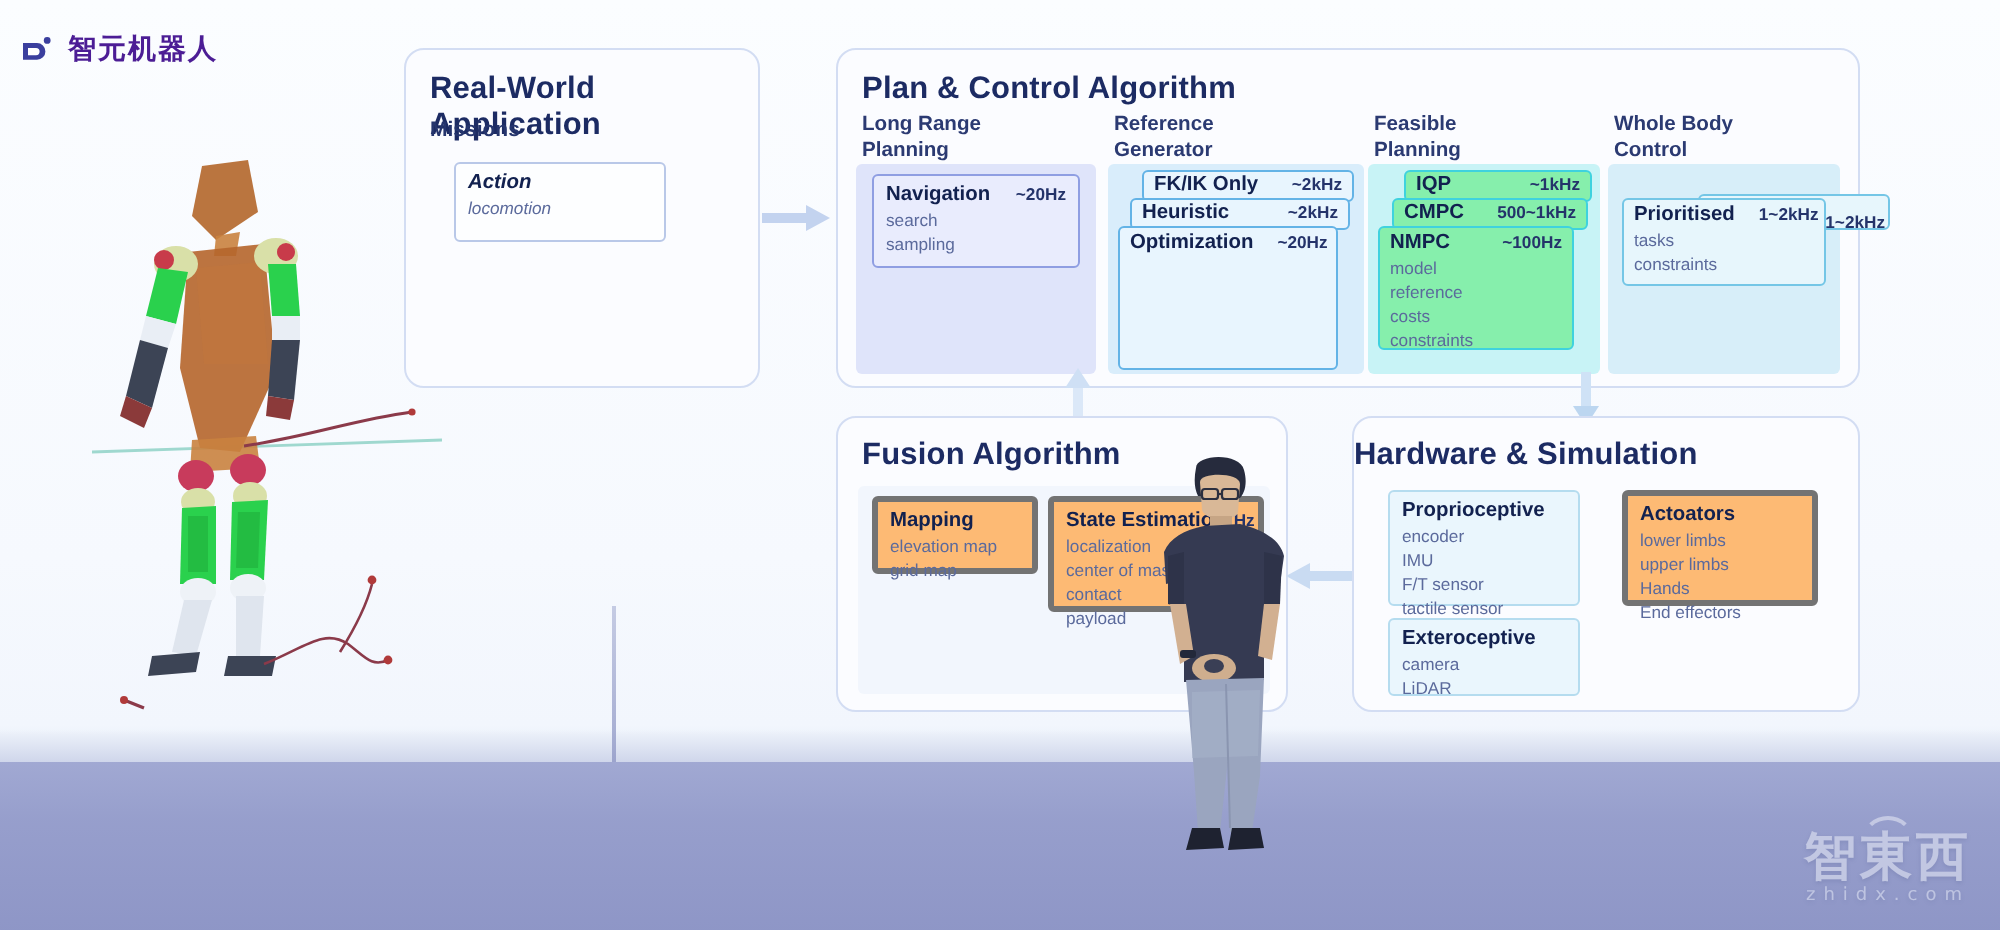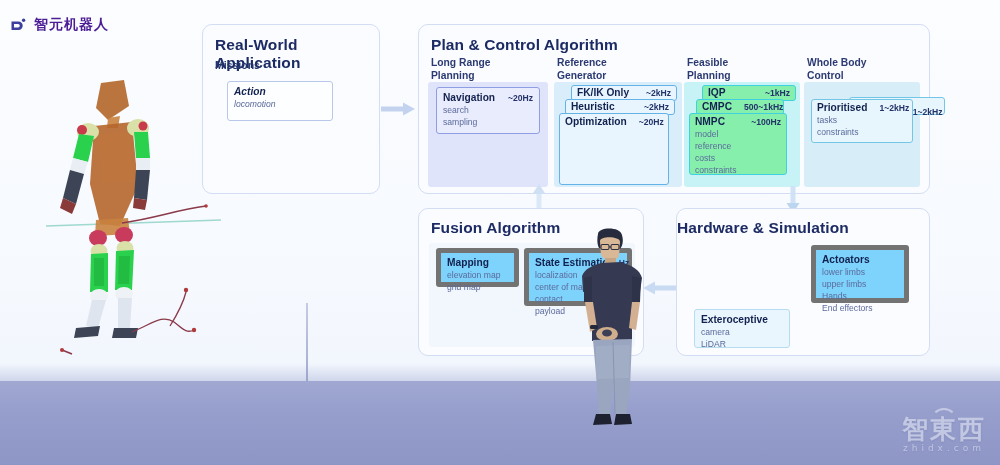--- a/index.html
+++ b/index.html
@@ -124,21 +124,21 @@
   .tone-lav-card  { background:#e9ecfd; border:1px solid #8f9ee2; }
   .tone-blue      { background:#d9edfb; }
   .tone-blue-card { background:#e8f5fe; border:1px solid #63b3e6; }
   .tone-cyan      { background:#c8f3f6; }
   .tone-cyan-card { background:#86efac; border:1px solid #3fd2de; }
   .tone-sky       { background:#d7eef9; }
   .tone-sky-card  { background:#e7f6fc; border:1px solid #74c6e6; }
   .tone-plain     { background:#f2f6fd; }
   .tone-plain-card{ background:#fdfeff; border:1px solid #b9c8e8; }
   .tone-ice       { background:#eaf6fd; border:1px solid #b5dcef; }
-  .tone-white-card{ background:#7dd3fc; border:5px solid #737373; }
+  .tone-white-card{ background:#fdba74; border:3px solid #737373; }
 
   .arrow { position:absolute; }
   .arrow svg { display:block; }
 
   
   #presenter { position:absolute; left:572px; top:228px; width:86px; height:204px; z-index:6; }
   #presenter svg { display:block; }
 </style>
 </head>
 <body>
@@ -301,21 +301,21 @@
       </div>
       <div class="col-body tone-cyan" style="left:265px; top:57px; width:116px; height:105px;"></div>
 
       <div class="card tone-cyan-card" style="left:283px; top:60px; width:94px; height:16px; padding:1px 5px;">
         <div class="card-hdr">
           <span class="card-name">IQP</span>
           <span class="card-freq">~1kHz</span>
         </div>
       </div>
 
-      <div class="card tone-cyan-card" style="left:277px; top:74px; width:88px; height:16px; padding:1px 5px;">
+      <div class="card tone-cyan-card" style="left:277px; top:74px; width:98px; height:16px; padding:1px 5px;">
         <div class="card-hdr">
           <span class="card-name">CMPC</span>
           <span class="card-freq">500~1kHz</span>
         </div>
       </div>
 
       <div class="card tone-cyan-card" style="left:270px; top:88px; width:98px; height:62px; padding:2px 5px 3px 5px;">
         <div class="card-hdr">
           <span class="card-name">NMPC</span>
           <span class="card-freq">~100Hz</span>
@@ -401,20 +401,31 @@
   <div class="arrow" style="left:643px; top:280px;">
     <svg width="34" height="16" viewBox="0 0 34 16">
       <path d="M34 8 L10 8" stroke="#c9dbf2" stroke-width="5"></path>
       <path d="M12 1.5 L0 8 L12 14.5 Z" fill="#c9dbf2"></path>
     </svg>
   </div>
 
   <div class="panel" style="left:676px; top:208px; width:254px; height:148px;">
     <div class="panel-title" style="position:absolute; left:0; top:10px;">Hardware &amp; Simulation</div>
 
+    <div class="card tone-ice" style="left:17px; top:36px; width:96px; height:58px;">
+      <div class="card-hdr">
+        <span class="card-name">Proprioceptive</span>
+      </div>
+      <div class="card-items">
+        <div>encoder</div>
+        <div>IMU</div>
+        <div>F/T sensor</div>
+        <div>tactile sensor</div>
+      </div>
+    </div>
 
     <div class="card tone-ice" style="left:17px; top:100px; width:96px; height:39px;">
       <div class="card-hdr">
         <span class="card-name">Exteroceptive</span>
       </div>
       <div class="card-items">
         <div>camera</div>
         <div>LiDAR</div>
       </div>
     </div>

